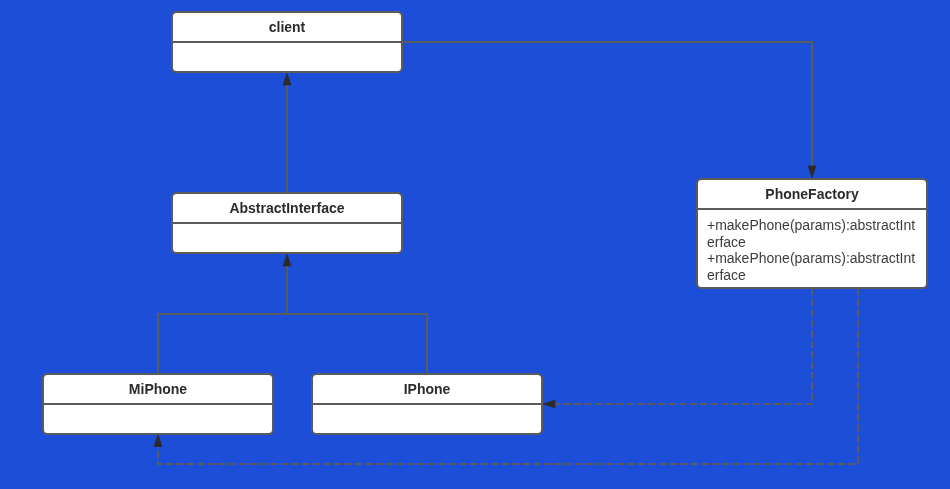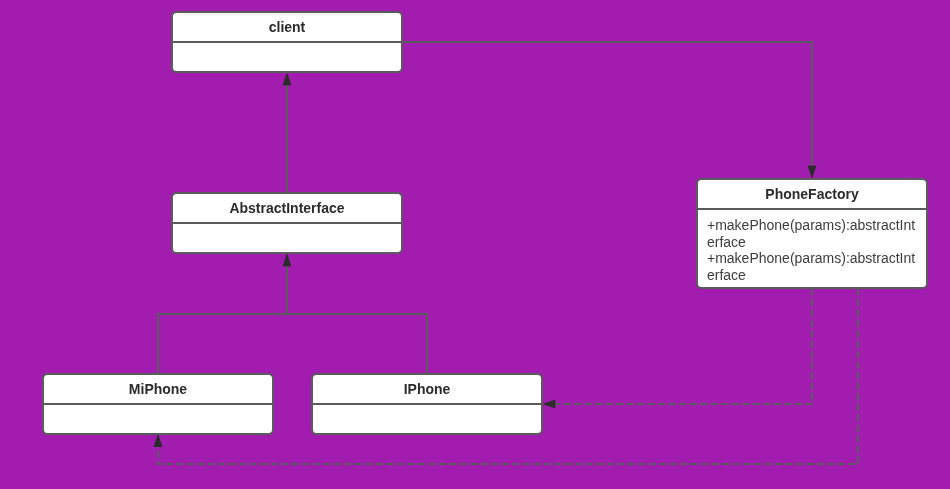--- a/index.html
+++ b/index.html
@@ -1,20 +1,20 @@
 <!DOCTYPE html>
 <html><head>
 <meta charset="utf-8">
 <title>UML class diagram</title>
 <style>
   html,body{margin:0;padding:0;background:#ffffff;}
   body{width:950px;height:489px;overflow:hidden;
        font-family:"Liberation Sans",sans-serif;
        -webkit-font-smoothing:antialiased;}
-  #stage{position:relative;width:950px;height:489px;background:#a21caf;overflow:hidden;}
+  #stage{position:relative;width:950px;height:489px;background:#1d4ed8;overflow:hidden;}
   svg#diagram{position:absolute;left:0;top:0;width:950px;height:489px;display:block;
               shape-rendering:geometricPrecision;
               -webkit-font-smoothing:antialiased;
               transform:translateZ(0);}
   .box-outline{fill:#ffffff;stroke:#5a5b5d;stroke-width:2;}
   .box-divider{stroke:#5a5b5d;stroke-width:2;}
   .conn{fill:none;stroke:#5a5b5d;stroke-width:2;stroke-linecap:butt;stroke-linejoin:miter;}
   .conn.dashed{stroke-dasharray:7.4 3.1;}
   .arrowhead{fill:#2b2b2b;stroke:#2b2b2b;stroke-width:0.9;stroke-linejoin:miter;}
   .cls-title{font-family:"Liberation Sans",sans-serif;font-weight:bold;font-size:14px;

